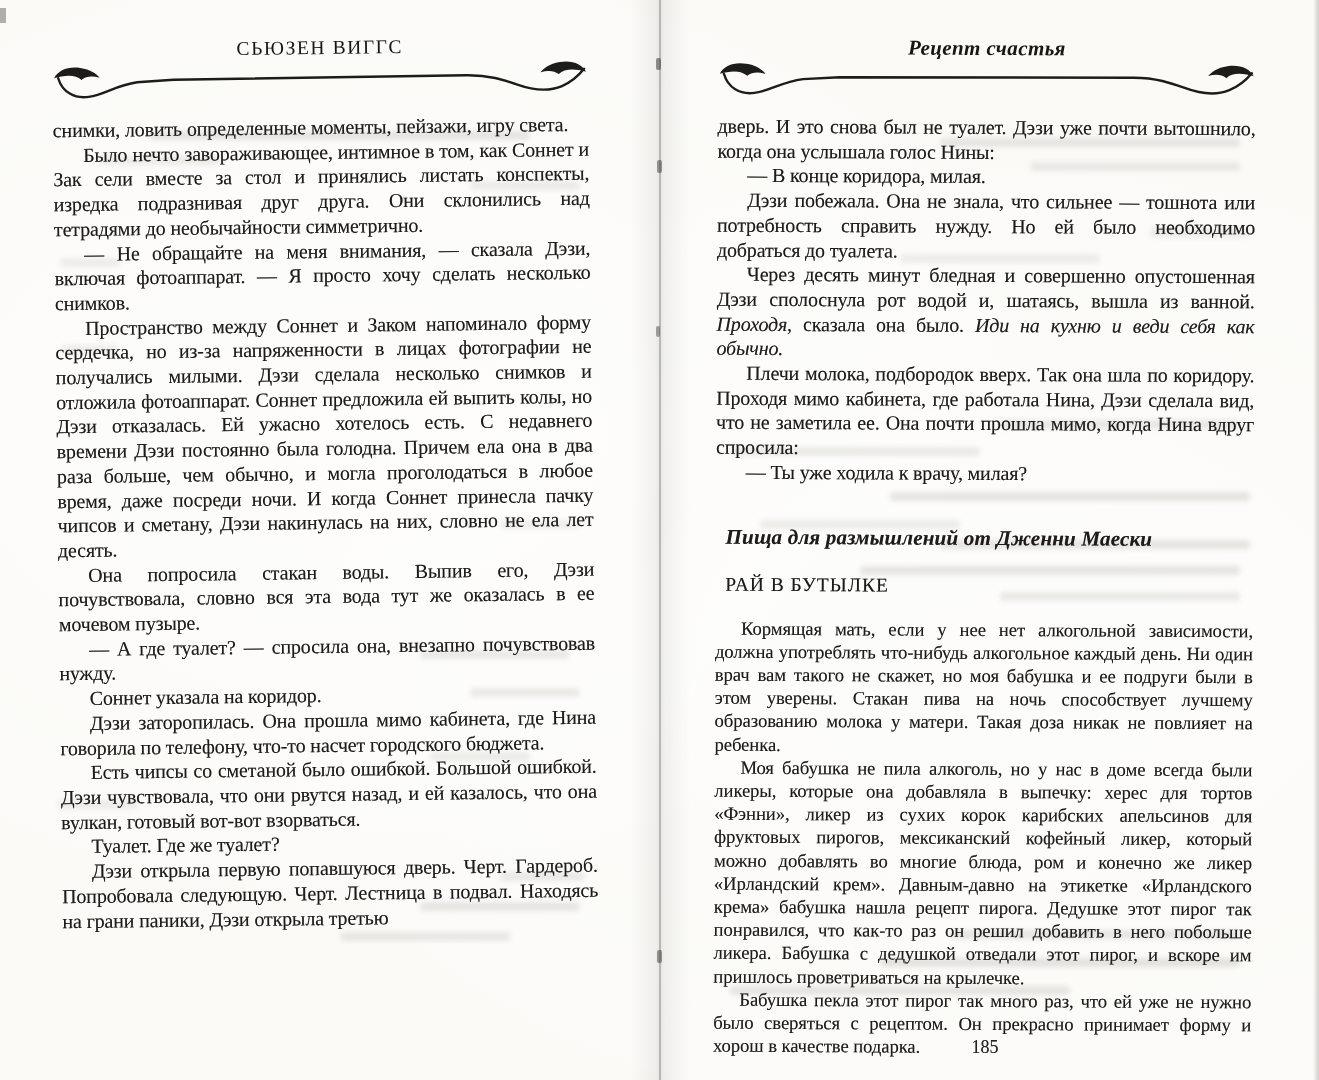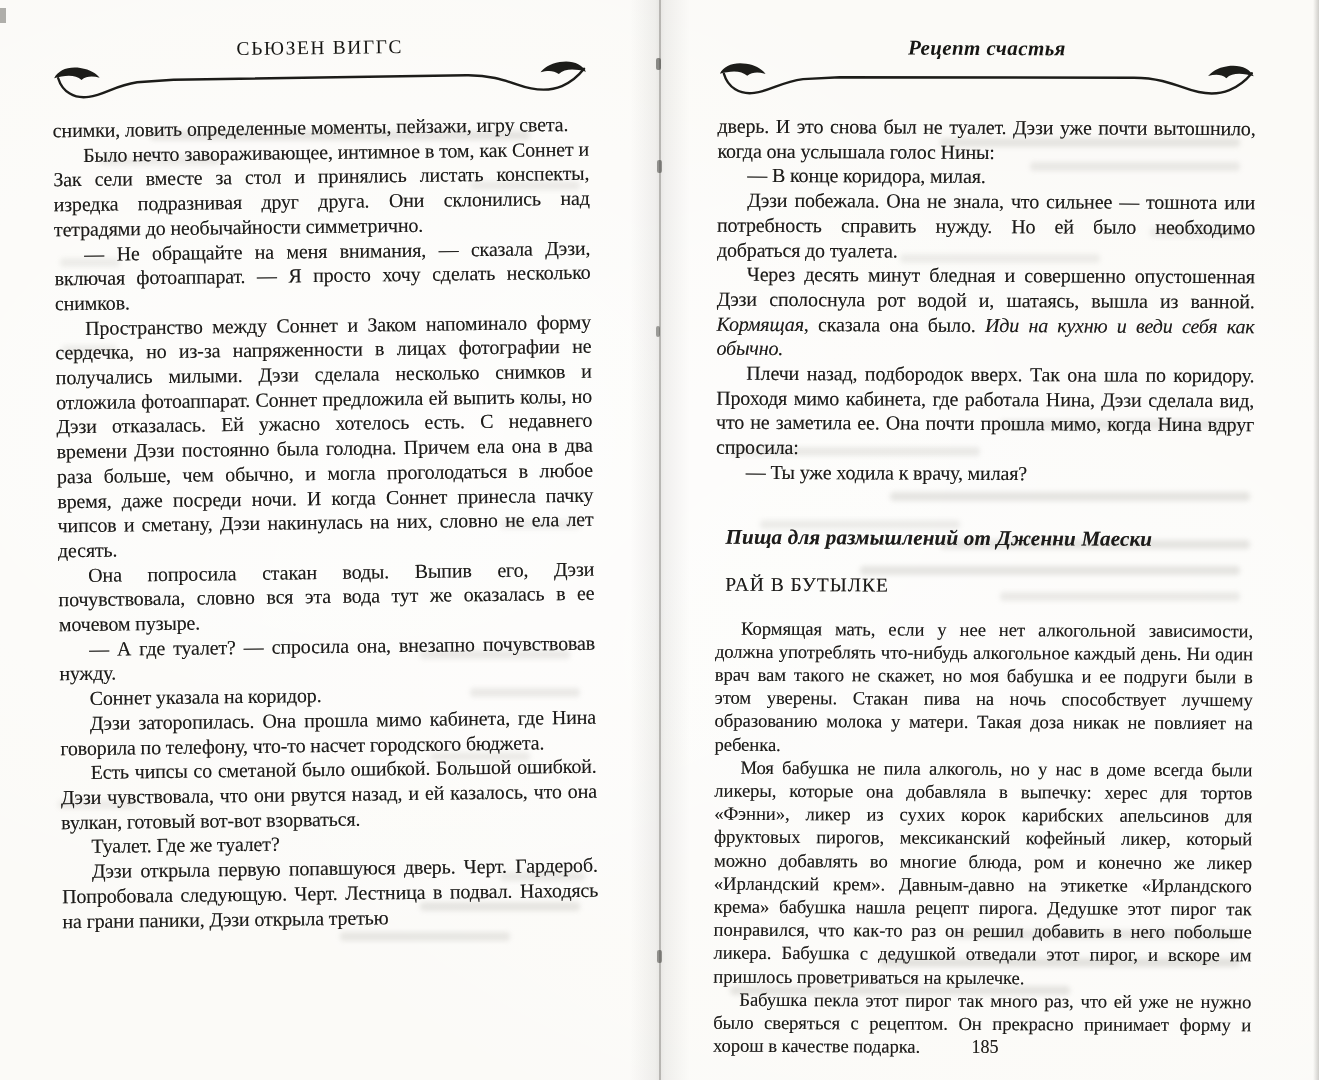--- a/index.html
+++ b/index.html
@@ -123,22 +123,22 @@
       <div class="running-head italic-head">Рецепт счастья</div>
       <svg class="ornament" viewBox="0 0 530 44" preserveAspectRatio="none">
         <path d="M6 12 C 10 26, 22 33, 36 31 C 52 29, 62 20, 84 17 L 120 15 L 410 14 C 432 14, 446 19, 460 24 C 476 30, 492 31, 504 26 C 516 21, 522 14, 526 9" fill="none" stroke="#1c1c19" stroke-width="2.4" stroke-linecap="round"></path>
         <path d="M2 12 C 6 4, 16 0, 28 2 C 38 3.5, 44 8, 47 12 C 40 10, 34 10, 29 14 C 23 8, 12 9, 2 12 Z" fill="#1c1c19"></path>
         <path d="M528 12 C 524 4, 514 0, 502 2 C 492 3.5, 486 8, 483 12 C 490 10, 496 10, 501 14 C 507 8, 518 9, 528 12 Z" fill="#1c1c19"></path>
       </svg>
       <div class="body-text" id="right-body">
           <p class="no-indent"><span>дверь. И это снова был не туалет. Дэзи уже почти вытошнило, когда она услышала голос Нины:</span></p>
           <p><span>— В конце коридора, милая.</span></p>
           <p><span>Дэзи побежала. Она не знала, что сильнее — тошнота или потребность справить нужду. Но ей было необходимо добраться до туалета.</span></p>
-          <p><span>Через десять минут бледная и совершенно опустошенная Дэзи сполоснула рот водой и, шатаясь, вышла из ванной. </span><span class="ital">Кормящая</span><span>, сказала она было. </span><span class="ital">Иди на кухню и веди себя как обычно.</span></p>
-          <p><span>Плечи назад, подбородок вверх. Так она шла по коридору. Проходя мимо кабинета, где работала Нина, Дэзи сделала вид, что не заметила ее. Она почти прошла мимо, когда Нина вдруг спросила:</span></p>
+          <p><span>Через десять минут бледная и совершенно опустошенная Дэзи сполоснула рот водой и, шатаясь, вышла из ванной. </span><span class="ital">Проходя</span><span>, сказала она было. </span><span class="ital">Иди на кухню и веди себя как обычно.</span></p>
+          <p><span>Плечи молока, подбородок вверх. Так она шла по коридору. Проходя мимо кабинета, где работала Нина, Дэзи сделала вид, что не заметила ее. Она почти прошла мимо, когда Нина вдруг спросила:</span></p>
           <p><span>— Ты уже ходила к врачу, милая?</span></p>
         </div>
       <div class="byline">Пища для размышлений от Дженни Маески</div>
       <div class="insert-title">РАЙ В БУТЫЛКЕ</div>
       <div class="body-text recipe" id="recipe-body">
           <p><span>Кормящая мать, если у нее нет алкогольной зависимости, должна употреблять что-нибудь алкогольное каждый день. Ни один врач вам такого не скажет, но моя бабушка и ее подруги были в этом уверены. Стакан пива на ночь способствует лучшему образованию молока у матери. Такая доза никак не повлияет на ребенка.</span></p>
           <p><span>Моя бабушка не пила алкоголь, но у нас в доме всегда были ликеры, которые она добавляла в выпечку: херес для тортов «Фэнни», ликер из сухих корок карибских апельсинов для фруктовых пирогов, мексиканский кофейный ликер, который можно добавлять во многие блюда, ром и конечно же ликер «Ирландский крем». Давным-давно на этикетке «Ирландского крема» бабушка нашла рецепт пирога. Дедушке этот пирог так понравился, что как-то раз он решил добавить в него побольше ликера. Бабушка с дедушкой отведали этот пирог, и вскоре им пришлось проветриваться на крылечке.</span></p>
           <p><span>Бабушка пекла этот пирог так много раз, что ей уже не нужно было сверяться с рецептом. Он прекрасно принимает форму и хорош в качестве подарка.</span></p>
         </div>
     </div>

